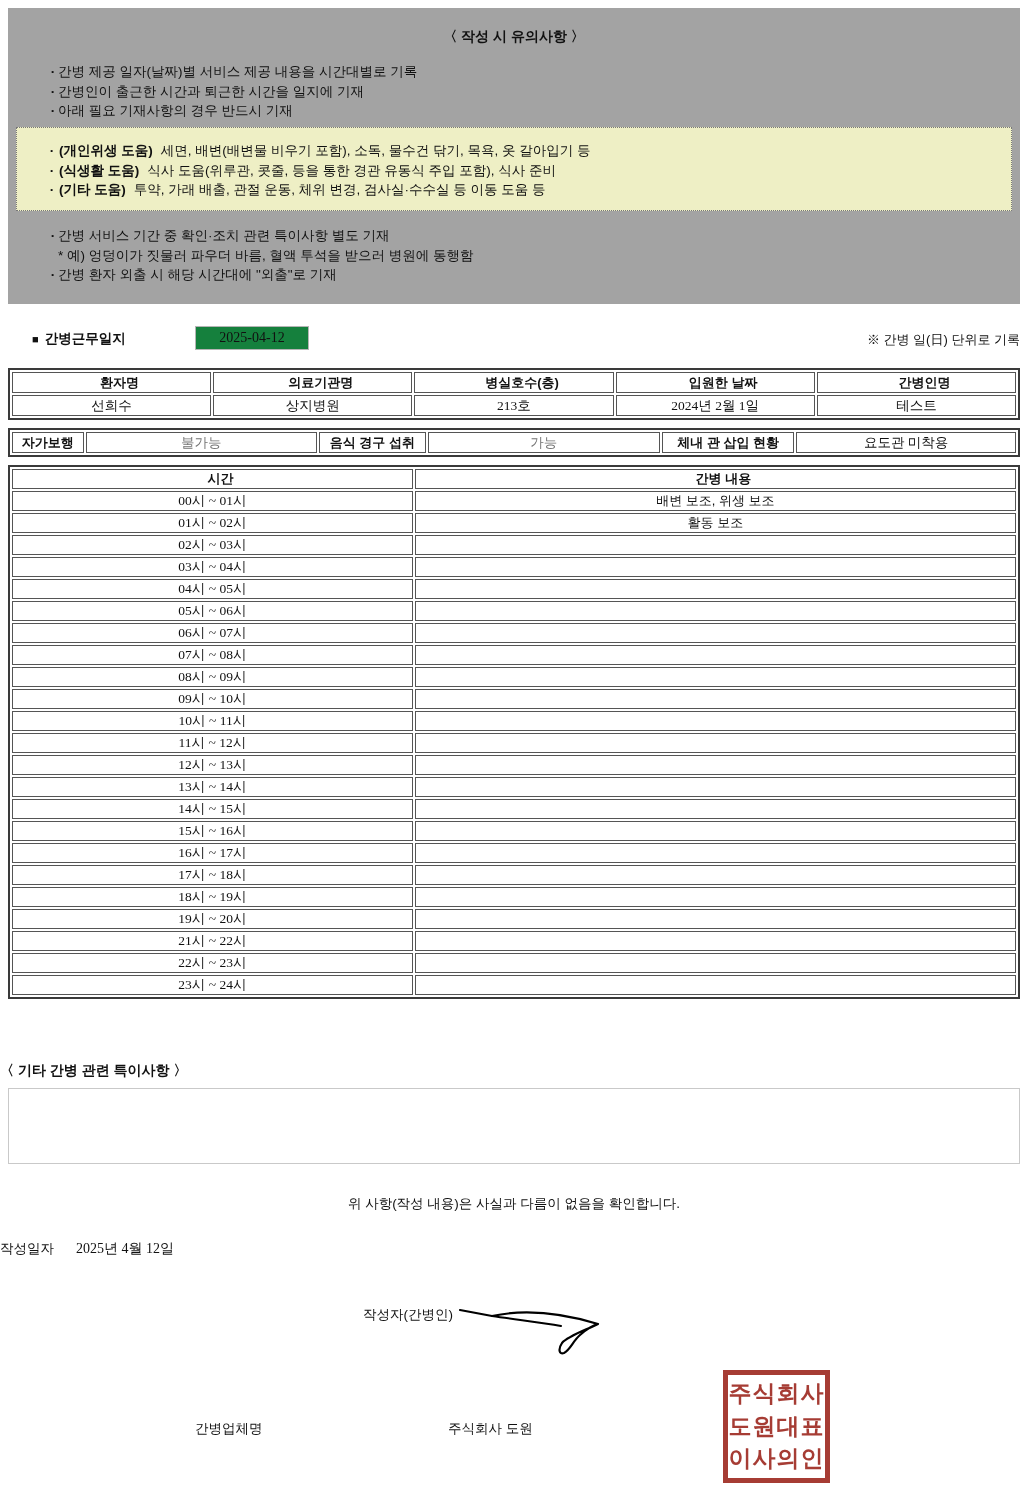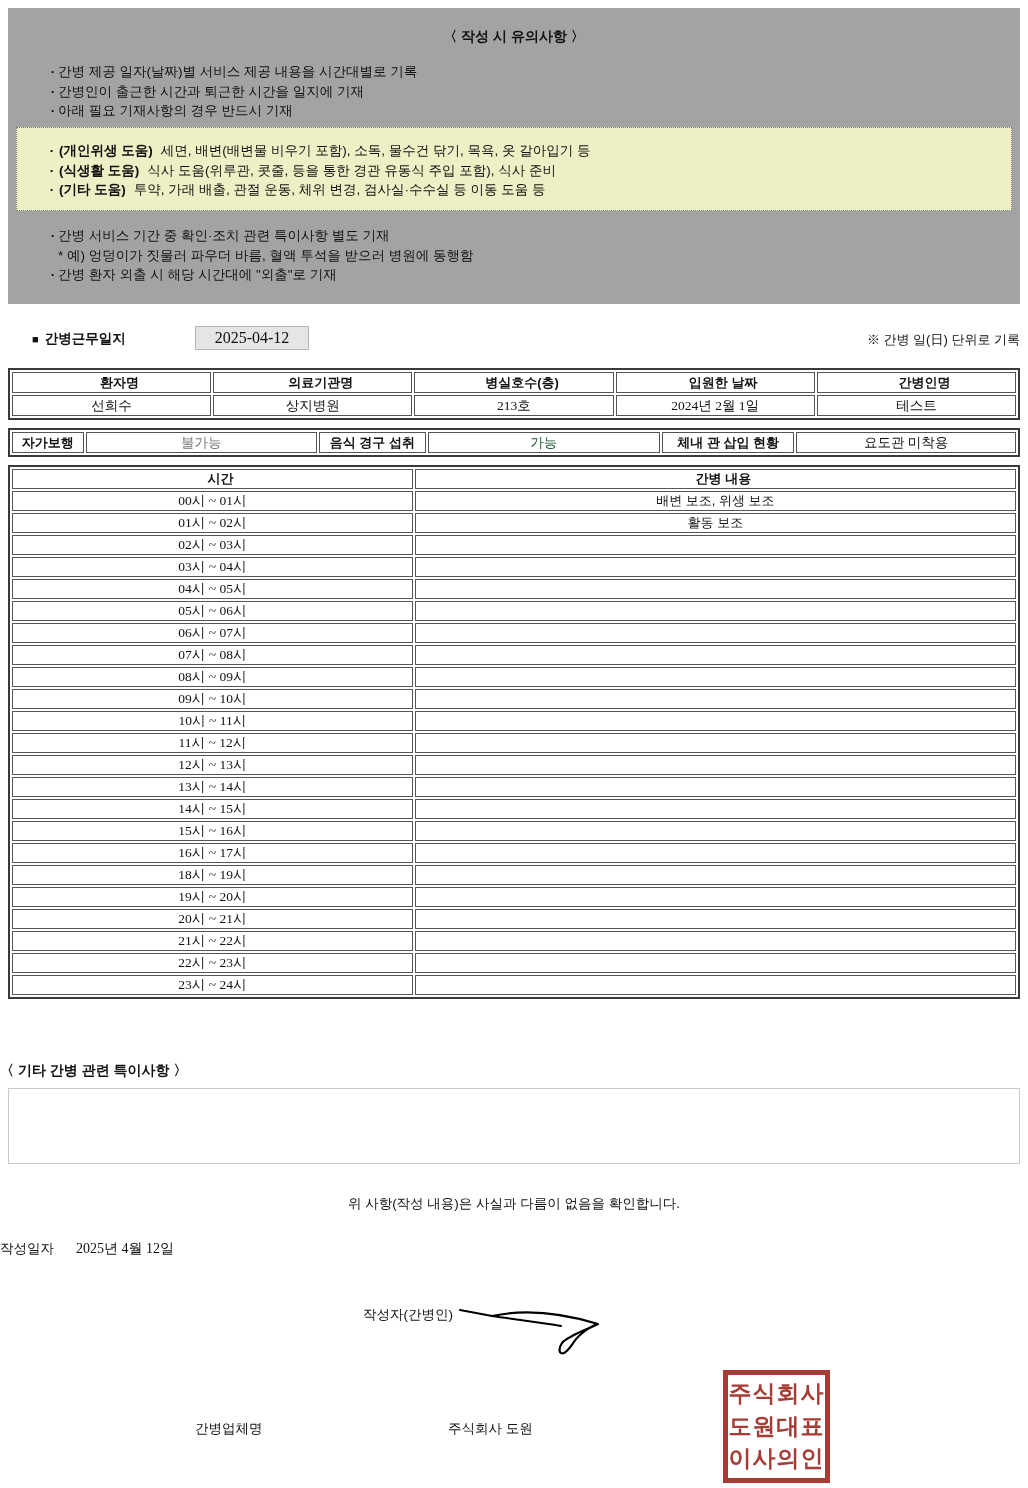--- a/index.html
+++ b/index.html
@@ -35,22 +35,22 @@
   .bullet-line .marker{width:10px; flex:0 0 10px; text-align:center; font-weight:bold;}
   .bullet-line b{margin:0 8px 0 2px; white-space:nowrap;}
   .bullet-line .btext{white-space:nowrap;}
 
   
   .worklog-row{position:absolute; left:8px; top:326px; width:1012px; height:26px;}
   .worklog-label{position:absolute; left:24px; top:4px; font-size:13.5px; font-weight:bold;}
   .worklog-label .sq{font-size:11px; margin-right:6px;}
   .date-input{
     position:absolute; left:187px; top:0; width:114px; height:24px;
-    border:1px solid #b5b5b5; background:#e5e5e5; box-sizing:border-box;
-    text-align:center; line-height:22px; font-size:16px;
+    border:1px solid #b5b5b5; background:#15803d; box-sizing:border-box;
+    text-align:center; line-height:22px; font-size:14px;
   }
   .unit-note{position:absolute; right:0; top:5px; font-size:13px;}
 
   
   table.tbl{
     position:absolute; border-collapse:separate; border-spacing:2px;
     border:2px solid #3a3a3a; background:#ffffff; table-layout:fixed;
   }
   table.tbl th, table.tbl td{
     border:1px solid #555; text-align:center; vertical-align:middle;
@@ -188,21 +188,21 @@
         <col style="width:10.7%">
       <col style="width:23.4%">
         <col style="width:13.3%">
         <col style="width:22.1%">
     </colgroup>
     <tbody>
       <tr>
         <td class="lbl">자가보행</td>
         <td class="serif" style="color: #737373;">불가능</td>
         <td class="lbl">음식 경구 섭취</td>
-        <td class="serif" style="color: #14532d;">가능</td>
+        <td class="serif" style="color: #737373;">가능</td>
         <td class="lbl">체내 관 삽입 현황</td>
         <td class="serif">요도관 미착용</td>
       </tr>
     </tbody>
   </table>
 
   <table class="tbl time-table">
     <colgroup>
         <col style="width:40%">
         <col style="width:60%">
@@ -276,29 +276,29 @@
         </tr>
         <tr>
           <td class="time-cell">15시 ~ 16시</td>
           <td class="content-cell"></td>
         </tr>
         <tr>
           <td class="time-cell">16시 ~ 17시</td>
           <td class="content-cell"></td>
         </tr>
         <tr>
+          <td class="time-cell">17시 ~ 18시</td>
+          <td class="content-cell"></td>
+        </tr>
+        <tr>
           <td class="time-cell">18시 ~ 19시</td>
           <td class="content-cell"></td>
         </tr>
         <tr>
           <td class="time-cell">19시 ~ 20시</td>
-          <td class="content-cell"></td>
-        </tr>
-        <tr>
-          <td class="time-cell">20시 ~ 21시</td>
           <td class="content-cell"></td>
         </tr>
         <tr>
           <td class="time-cell">21시 ~ 22시</td>
           <td class="content-cell"></td>
         </tr>
         <tr>
           <td class="time-cell">22시 ~ 23시</td>
           <td class="content-cell"></td>
         </tr>

